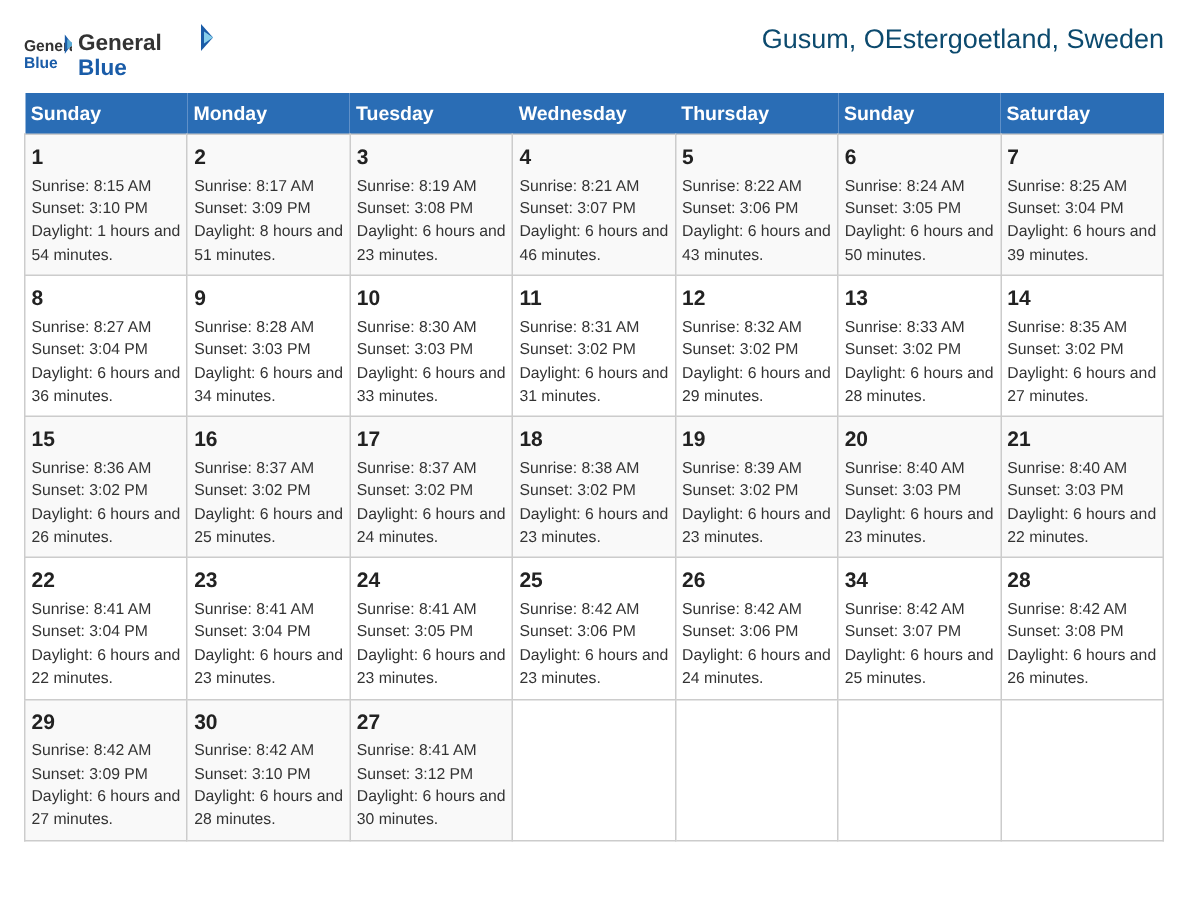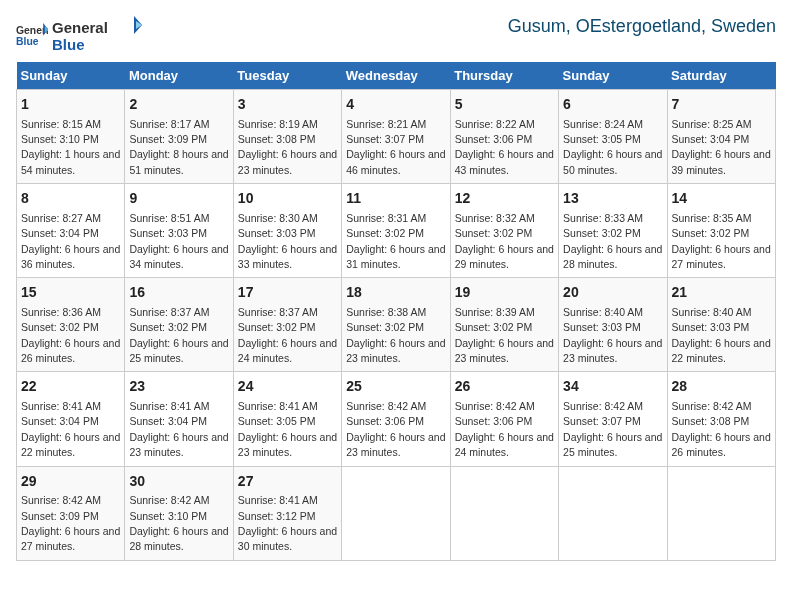--- a/index.html
+++ b/index.html
@@ -164,21 +164,21 @@
         </tr>
         <tr>
           <td>
           <span class="day-num">8</span>
           <span class="day-detail">Sunrise: 8:27 AM</span><br>
           <span class="day-detail">Sunset: 3:04 PM</span><br>
           <span class="day-detail">Daylight: 6 hours and 36 minutes.</span>
         </td>
           <td>
           <span class="day-num">9</span>
-          <span class="day-detail">Sunrise: 8:51 AM</span><br>
+          <span class="day-detail">Sunrise: 8:28 AM</span><br>
           <span class="day-detail">Sunset: 3:03 PM</span><br>
           <span class="day-detail">Daylight: 6 hours and 34 minutes.</span>
         </td>
           <td>
           <span class="day-num">10</span>
           <span class="day-detail">Sunrise: 8:30 AM</span><br>
           <span class="day-detail">Sunset: 3:03 PM</span><br>
           <span class="day-detail">Daylight: 6 hours and 33 minutes.</span>
         </td>
           <td>

